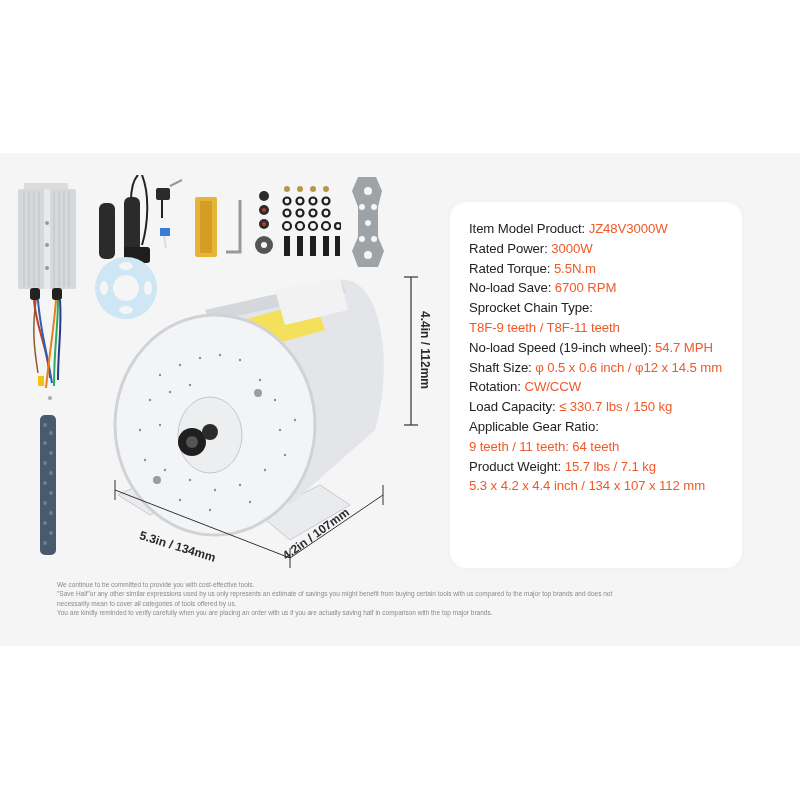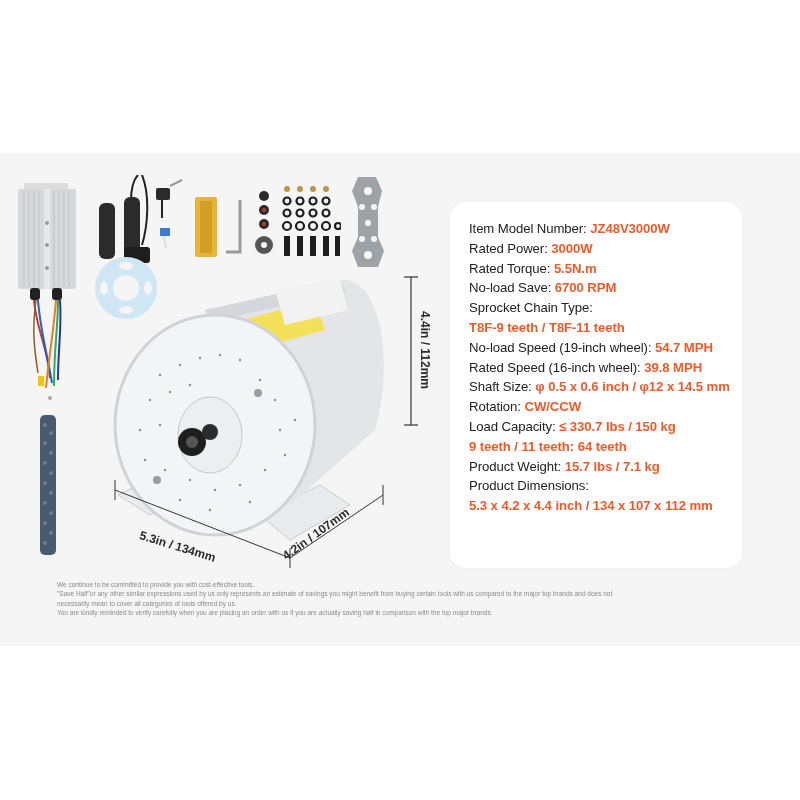--- a/index.html
+++ b/index.html
@@ -14,21 +14,21 @@
   }
   .abs { position: absolute; }
   
   .spec-card {
     position: absolute; left: 450px; top: 202px; width: 292px; height: 366px;
     background: #ffffff; border-radius: 16px;
     box-shadow: 0 0 6px rgba(0,0,0,0.03);
   }
   .spec-list { position: absolute; left: 19px; top: 17px; margin: 0; padding: 0; list-style: none; }
   .spec-line { font-size: 13.2px; line-height: 19.8px; color: #222222; white-space: nowrap; letter-spacing: -0.1px; }
-  .spec-line .val { color: #f05a28; font-weight: bold; }
+  .spec-line .val { color: #f05a28; font-weight: normal; }
   
   .disclaimer { position: absolute; left: 57px; top: 580px; width: 680px; }
   .disclaimer p { margin: 0; font-size: 6.5px; line-height: 9.3px; color: #8a8a8a; white-space: nowrap; }
   
   .dim-label { font-size: 12px; font-weight: bold; color: #2a2a2a; white-space: nowrap; }
 </style>
 </head>
 <body>
 
 <div class="panel"></div>
@@ -263,34 +263,33 @@
     <line x1="180" y1="78" x2="180" y2="98" stroke="#333" stroke-width="1"></line>
     <line x1="180" y1="88" x2="273" y2="25" stroke="#333" stroke-width="1"></line>
     <line x1="273" y1="15" x2="273" y2="35" stroke="#333" stroke-width="1"></line>
   </svg>
 </div>
 <div class="abs dim-label" style="left:140px;top:528px;transform:rotate(17deg);transform-origin:left center;">5.3in / 134mm</div>
 <div class="abs dim-label" style="left:284px;top:550px;transform:rotate(-36deg);transform-origin:left center;">4.2in / 107mm</div>
 
 <div class="spec-card">
   <ul class="spec-list" id="spec-list">
-    <li class="spec-line"><span>Item Model Number:  </span><span class="val">JZ48V3000W</span></li>
+    <li class="spec-line"><span>Item Model Product:  </span><span class="val">JZ48V3000W</span></li>
     <li class="spec-line"><span>Rated Power: </span><span class="val">3000W</span></li>
     <li class="spec-line"><span>Rated Torque: </span><span class="val">5.5N.m</span></li>
     <li class="spec-line"><span>No-load Save: </span><span class="val">6700 RPM</span></li>
     <li class="spec-line"><span>Sprocket Chain Type:</span><span class="val"></span></li>
     <li class="spec-line"><span></span><span class="val">T8F-9 teeth / T8F-11 teeth</span></li>
     <li class="spec-line"><span>No-load Speed (19-inch wheel): </span><span class="val">54.7 MPH</span></li>
-    <li class="spec-line"><span>Rated Speed (16-inch wheel): </span><span class="val">39.8 MPH</span></li>
     <li class="spec-line"><span>Shaft Size: </span><span class="val">φ 0.5 x 0.6 inch / φ12 x 14.5 mm</span></li>
     <li class="spec-line"><span>Rotation: </span><span class="val">CW/CCW</span></li>
     <li class="spec-line"><span>Load Capacity: </span><span class="val">≤ 330.7 lbs / 150 kg</span></li>
+    <li class="spec-line"><span>Applicable Gear Ratio:</span><span class="val"></span></li>
     <li class="spec-line"><span></span><span class="val">9 teeth / 11 teeth: 64 teeth</span></li>
     <li class="spec-line"><span>Product Weight: </span><span class="val">15.7 lbs / 7.1 kg</span></li>
-    <li class="spec-line"><span>Product Dimensions:</span><span class="val"></span></li>
     <li class="spec-line"><span></span><span class="val">5.3 x 4.2 x 4.4 inch / 134 x 107 x 112 mm</span></li>
   </ul>
 </div>
 
 <div class="disclaimer">
   <p>We continue to be committed to provide you with cost-effective tools.</p>
   <p>"Save Half"or any other similar expressions used by us only represents an estimate of savings you might benefit from buying certain tools with us compared to the major top brands and does not</p>
   <p>necessarily mean to cover all categories of tools offered by us.</p>
   <p>You are kindly reminded to verify carefully when you are placing an order with us if you are actually saving half in comparison with the top major brands.</p>
 </div>

